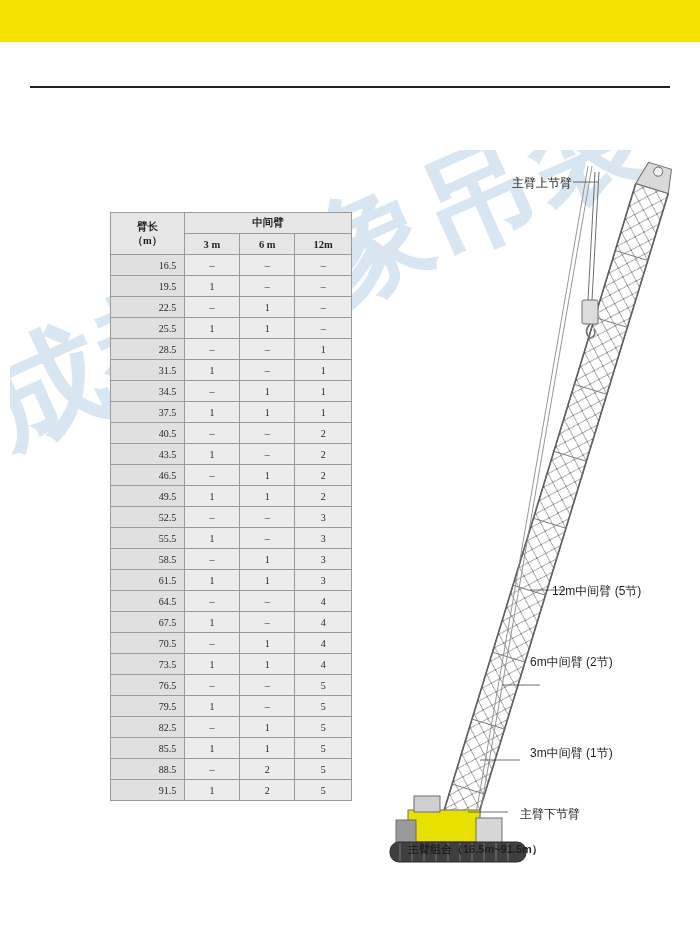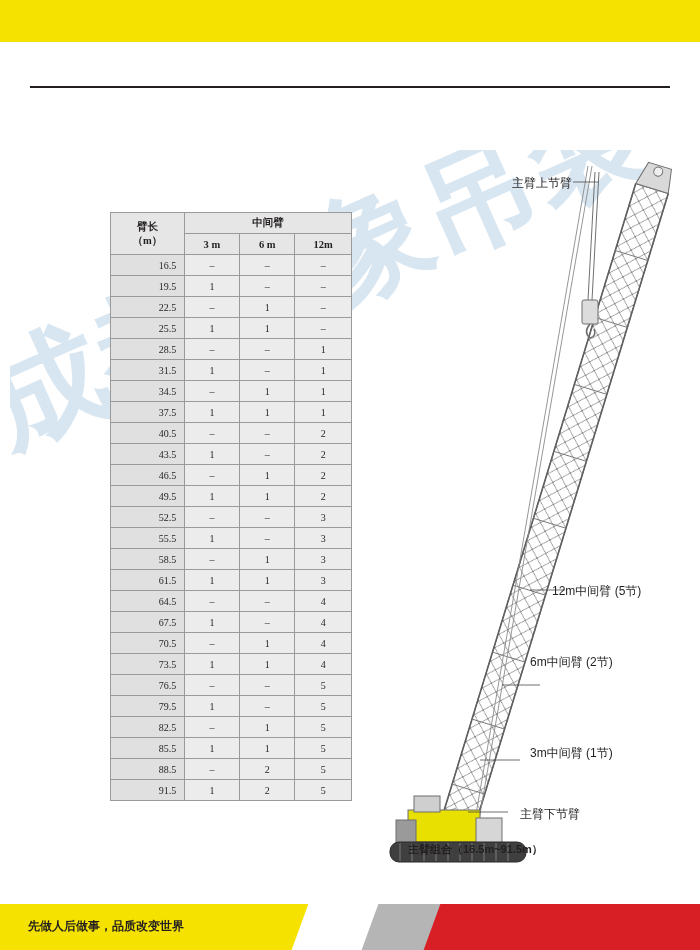--- a/index.html
+++ b/index.html
@@ -424,21 +424,14 @@
   </div>
 
   <div class="callout" style="top:175px; left:512px;">主臂上节臂</div>
   <div class="callout" style="top:583px; left:552px;">12m中间臂 (5节)</div>
   <div class="callout" style="top:654px; left:530px;">6m中间臂 (2节)</div>
   <div class="callout" style="top:745px; left:530px;">3m中间臂 (1节)</div>
   <div class="callout" style="top:806px; left:520px;">主臂下节臂</div>
 
   <div class="caption">主臂组合（16.5m~91.5m）</div>
 
-  <div class="footer">
-    <div class="footer-yellow"></div>
-    <div class="footer-white"></div>
-    <div class="footer-gray"></div>
-    <div class="footer-red"></div>
-    <div class="footer-text">先做人后做事，品质改变世界</div>
-  </div>
 
 </div>
 
 </body></html>

